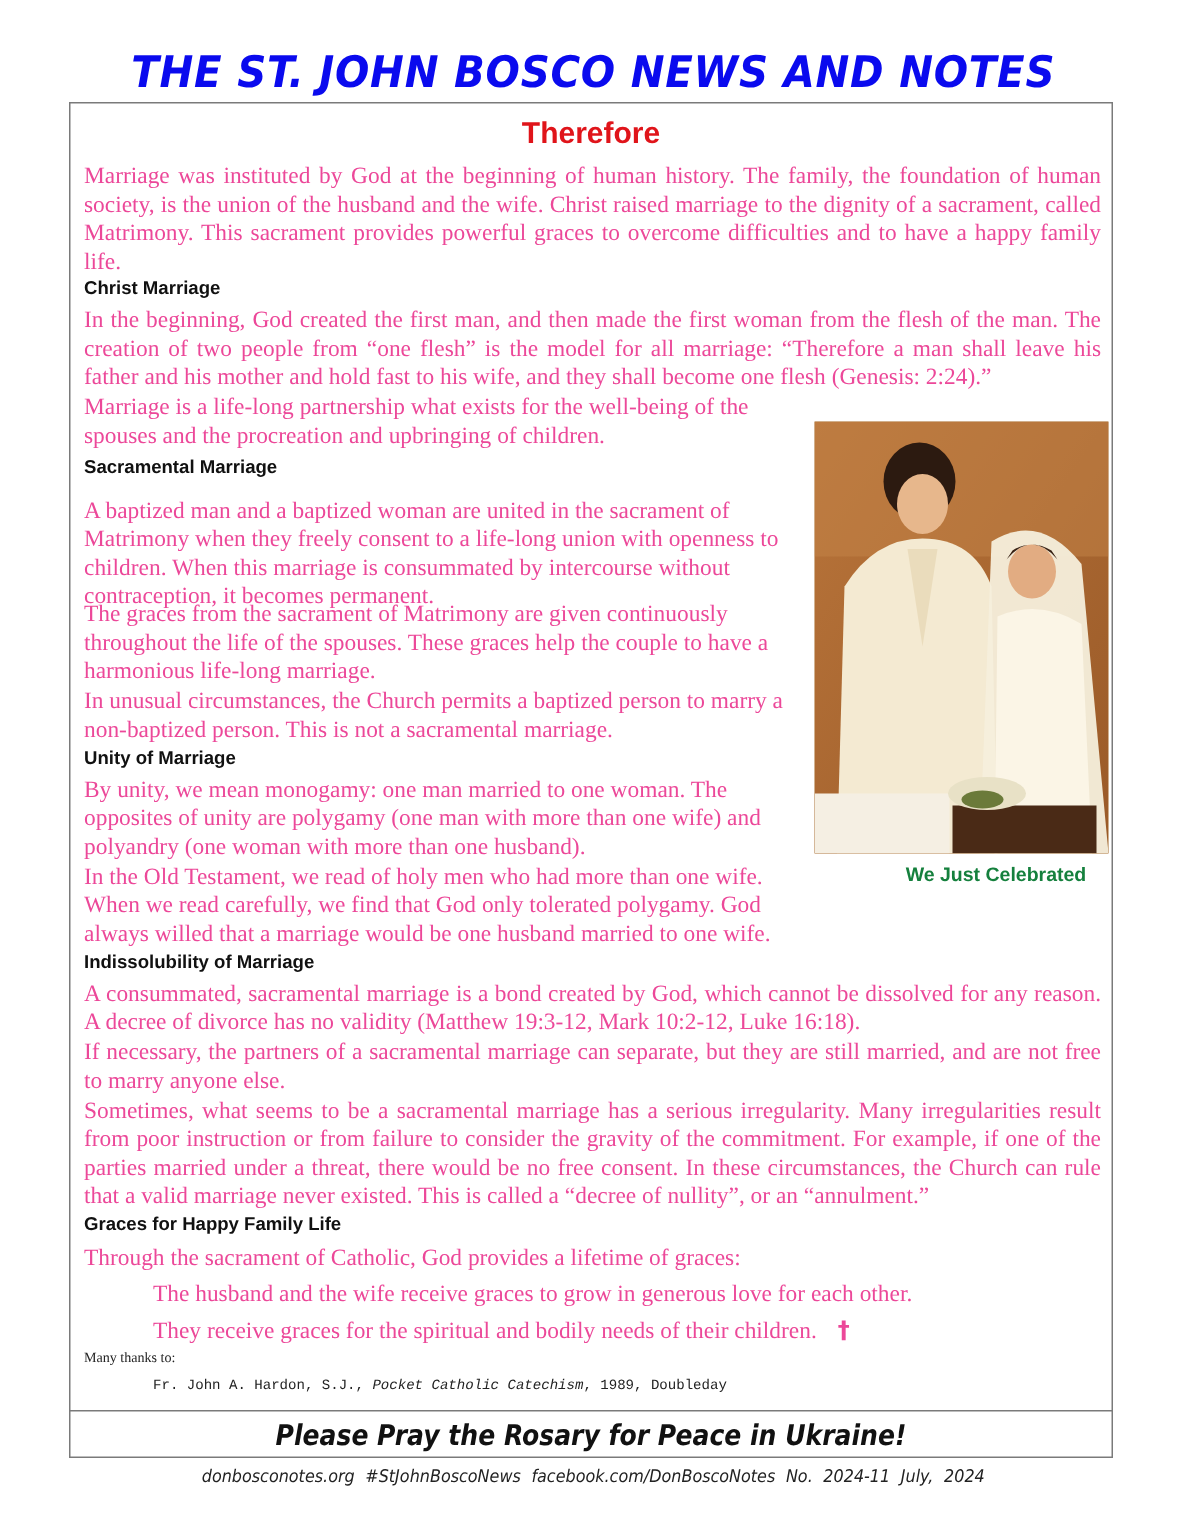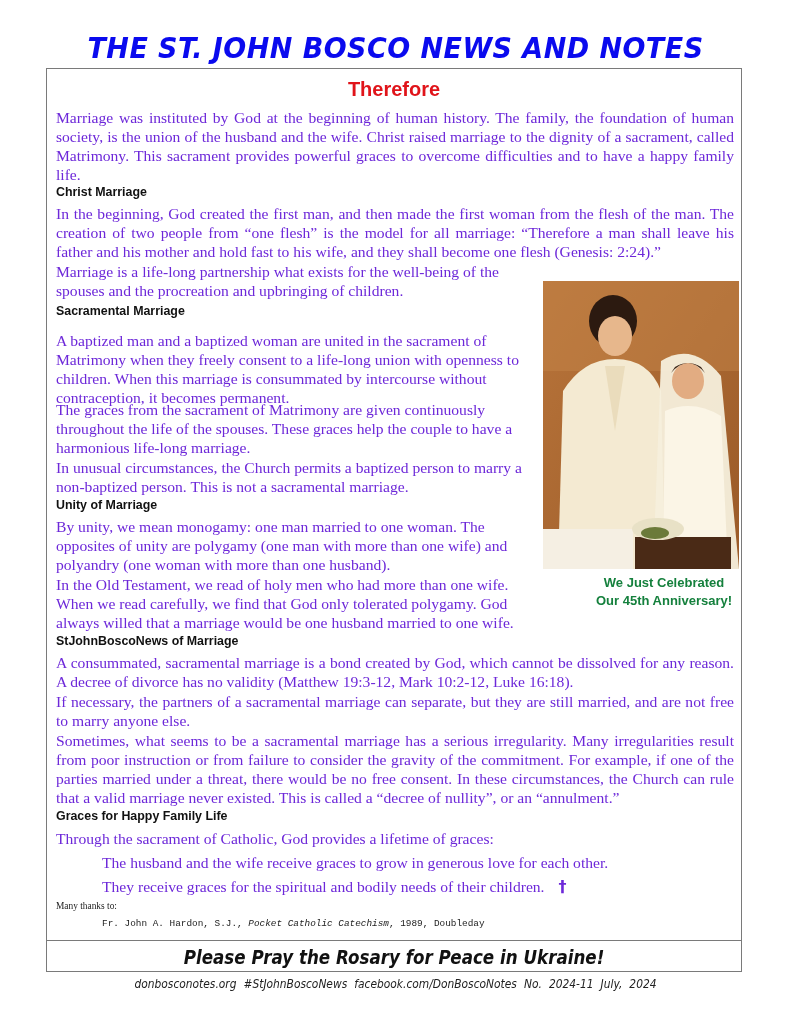--- a/index.html
+++ b/index.html
@@ -18,21 +18,21 @@
     position: absolute; left: 46px; top: 940px; width: 696px; height: 0;
     border-top: 1.5px solid #7a7a7a;
   }
   .article-title {
     position: absolute; left: 46px; top: 76px; width: 696px; text-align: center;
     font-family: "Liberation Sans", sans-serif; font-weight: bold; color: #e0141a;
     font-size: 20px; line-height: 26px;
   }
   .p {
     position: absolute; left: 56px; font-family: "Liberation Serif", serif;
-    font-size: 15.6px; line-height: 19px; color: #6d28d9; margin: 0;
+    font-size: 15.6px; line-height: 19px; color: #ec4899; margin: 0;
   }
   .full { width: 678px; text-align: justify; }
   .narrow { width: 484px; }
   .h {
     position: absolute; left: 56px; font-family: "Liberation Sans", sans-serif;
     font-weight: bold; font-size: 12.4px; line-height: 16px; color: #111;
   }
   .indent { left: 102px; }
   .photo {
     position: absolute; left: 543px; top: 281px; width: 196px; height: 288px;
@@ -114,24 +114,23 @@
     <path d="M122 130 Q150 118 178 135 L185 288 L120 288 Z" fill="#fbf5e6"></path>
 
     <rect x="0" y="248" width="90" height="40" fill="#f5efe3"></rect>
     <rect x="92" y="256" width="96" height="32" fill="#4a2a16"></rect>
     <ellipse cx="115" cy="248" rx="26" ry="11" fill="#e8e1c6"></ellipse>
     <ellipse cx="112" cy="252" rx="14" ry="6" fill="#6b7a3a"></ellipse>
   </svg>
 </div>
 <div class="caption">
   <div>We Just Celebrated</div>
-  <div>Our 45th Anniversary!</div>
 </div>
 
-<div class="h" style="top:633px">StJohnBoscoNews of Marriage</div>
+<div class="h" style="top:633px">Indissolubility of Marriage</div>
 <p class="p full" style="top:653px">A consummated, sacramental marriage is a bond created by God, which cannot be dissolved for any reason.  A decree of divorce has no validity (Matthew 19:3-12, Mark 10:2-12, Luke 16:18).</p>
 <p class="p full" style="top:692px">If necessary, the partners of a sacramental marriage can separate, but they are still married, and are not free to marry anyone else.</p>
 <p class="p full" style="top:731px">Sometimes, what seems to be a sacramental marriage has a serious irregularity.  Many irregularities result from poor instruction or from failure to consider the gravity of the commitment.  For example, if one of the parties married under a threat, there would be no free consent.  In these circumstances, the Church can rule that a valid marriage never existed.  This is called a “decree of nullity”, or an “annulment.”</p>
 
 <div class="h" style="top:808px">Graces for Happy Family Life</div>
 <p class="p full" style="top:829px">Through the sacrament of Catholic, God provides a lifetime of graces:</p>
 <p class="p indent" style="top:853px">The husband and the wife receive graces to grow in generous love for each other.</p>
 <p class="p indent" style="top:877px"><span>They receive graces for the spiritual and bodily needs of their children.</span><span class="cross">†</span></p>
 
 <div class="thanks">Many thanks to:</div>

